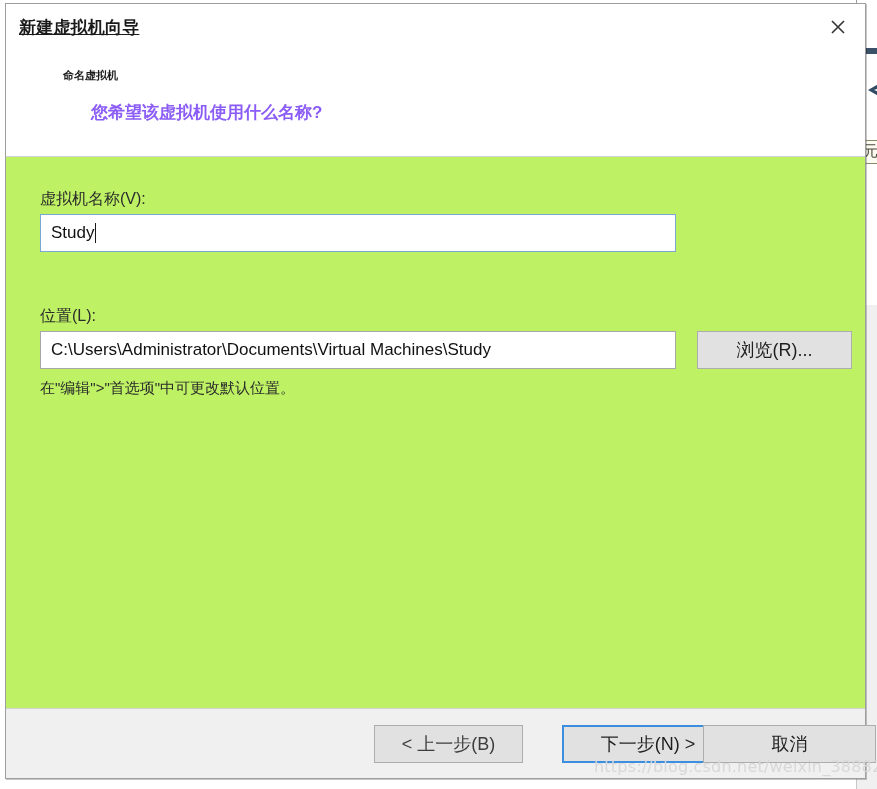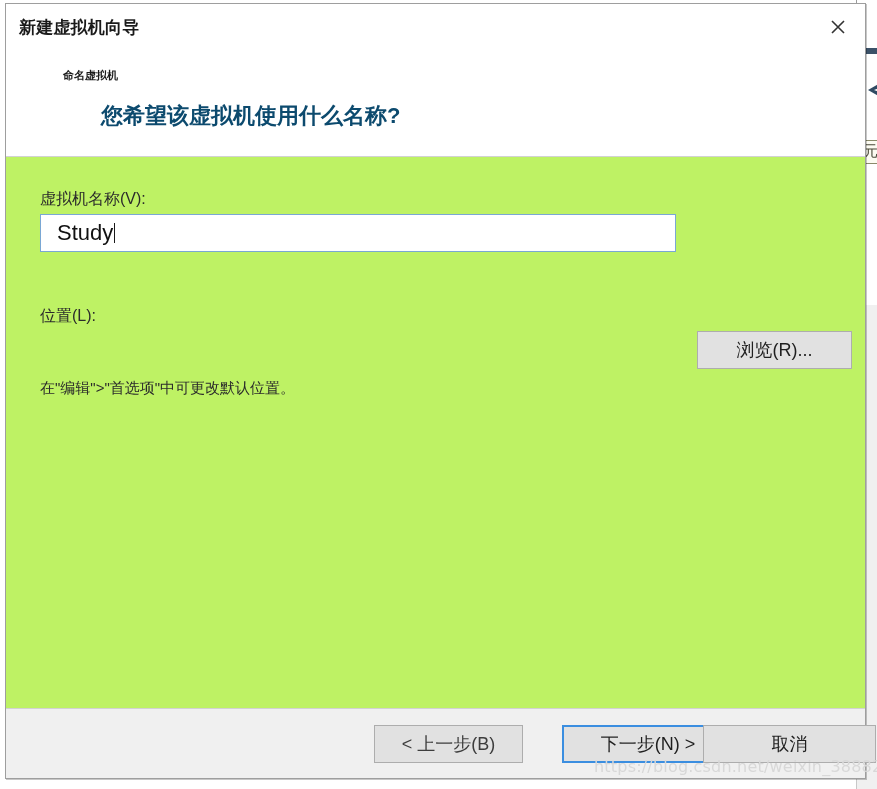--- a/index.html
+++ b/index.html
@@ -91,20 +91,21 @@
     flex: 0 0 46px;
     background: #ffffff;
   }
   .titlebar-text {
     position: absolute;
     left: 13px; top: 12px;
     font-size: 17px;
     font-weight: bold;
     color: #1a1a1a;
     letter-spacing: 0.2px;
+    text-decoration: underline;
   }
   .close-button {
     position: absolute;
     right: 13px; top: 9px;
     width: 28px; height: 28px;
     cursor: default;
   }
   .close-button svg { display: block; }
 
   
@@ -116,24 +117,24 @@
   }
   .header-title {
     position: absolute;
     left: 57px; top: 18px;
     font-size: 11px;
     font-weight: bold;
     color: #1a1a1a;
   }
   .header-subtitle {
     position: absolute;
-    left: 95px; top: 51px;
-    font-size: 22px;
+    left: 85px; top: 51px;
+    font-size: 17px;
     font-weight: bold;
-    color: #0c4a6e;
+    color: #8b5cf6;
   }
 
   
   .body {
     position: relative;
     flex: 1 1 auto;
     background: #bef264;
     border-bottom: 1px solid #d2d2d2;
   }
 
@@ -142,23 +143,23 @@
     font-size: 16px;
     color: #2b2b2b;
   }
   #label-vm-name { left: 34px; top: 32px; }
   #label-location { left: 34px; top: 149px; }
 
   .text-input {
     position: absolute;
     box-sizing: border-box;
     background: #ffffff;
-    font-size: 22px;
+    font-size: 17px;
     color: #111111;
-    padding: 0 16px;
+    padding: 0 10px;
     display: flex;
     align-items: center;
   }
   #input-vm-name {
     left: 34px; top: 57px;
     width: 636px; height: 38px;
     border: 1px solid #7aa7d4;
   }
   #input-location {
     left: 34px; top: 174px;
@@ -261,20 +262,23 @@
 
   <div class="body">
 
     <div class="field-label" id="label-vm-name">虚拟机名称(V):</div>
     <div class="text-input" id="input-vm-name">
       <span>Study</span>
         <span class="caret"></span>
     </div>
 
     <div class="field-label" id="label-location">位置(L):</div>
+    <div class="text-input" id="input-location">
+      <span>C:\Users\Administrator\Documents\Virtual Machines\Study</span>
+    </div>
     <div class="push-button" id="browse-button">浏览(R)...</div>
 
     <div id="location-hint">在"编辑"&gt;"首选项"中可更改默认位置。</div>
 
   </div>
 
   <div class="footer">
     <div class="push-button" id="back-button">&lt; 上一步(B)</div>
     <div class="push-button" id="next-button">下一步(N) &gt;</div>
     <div class="push-button" id="cancel-button">取消</div>

